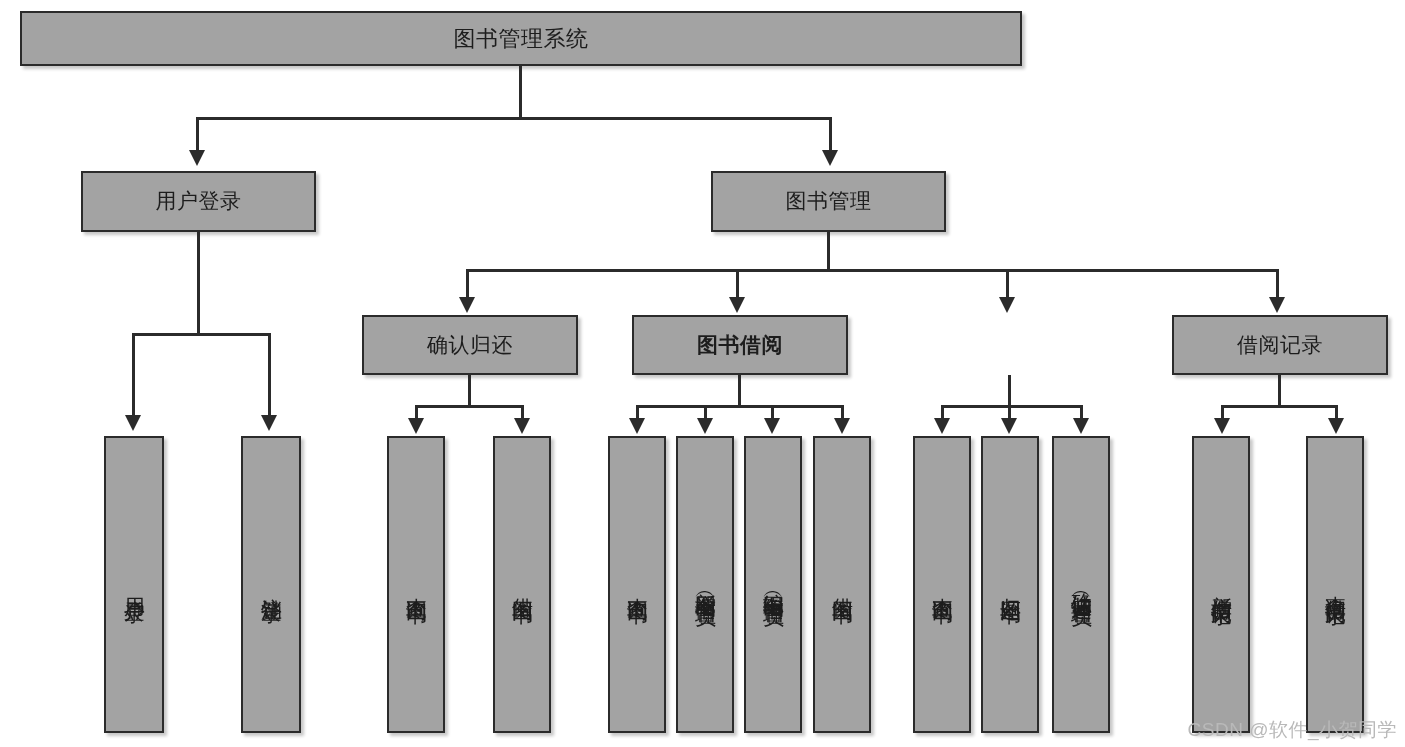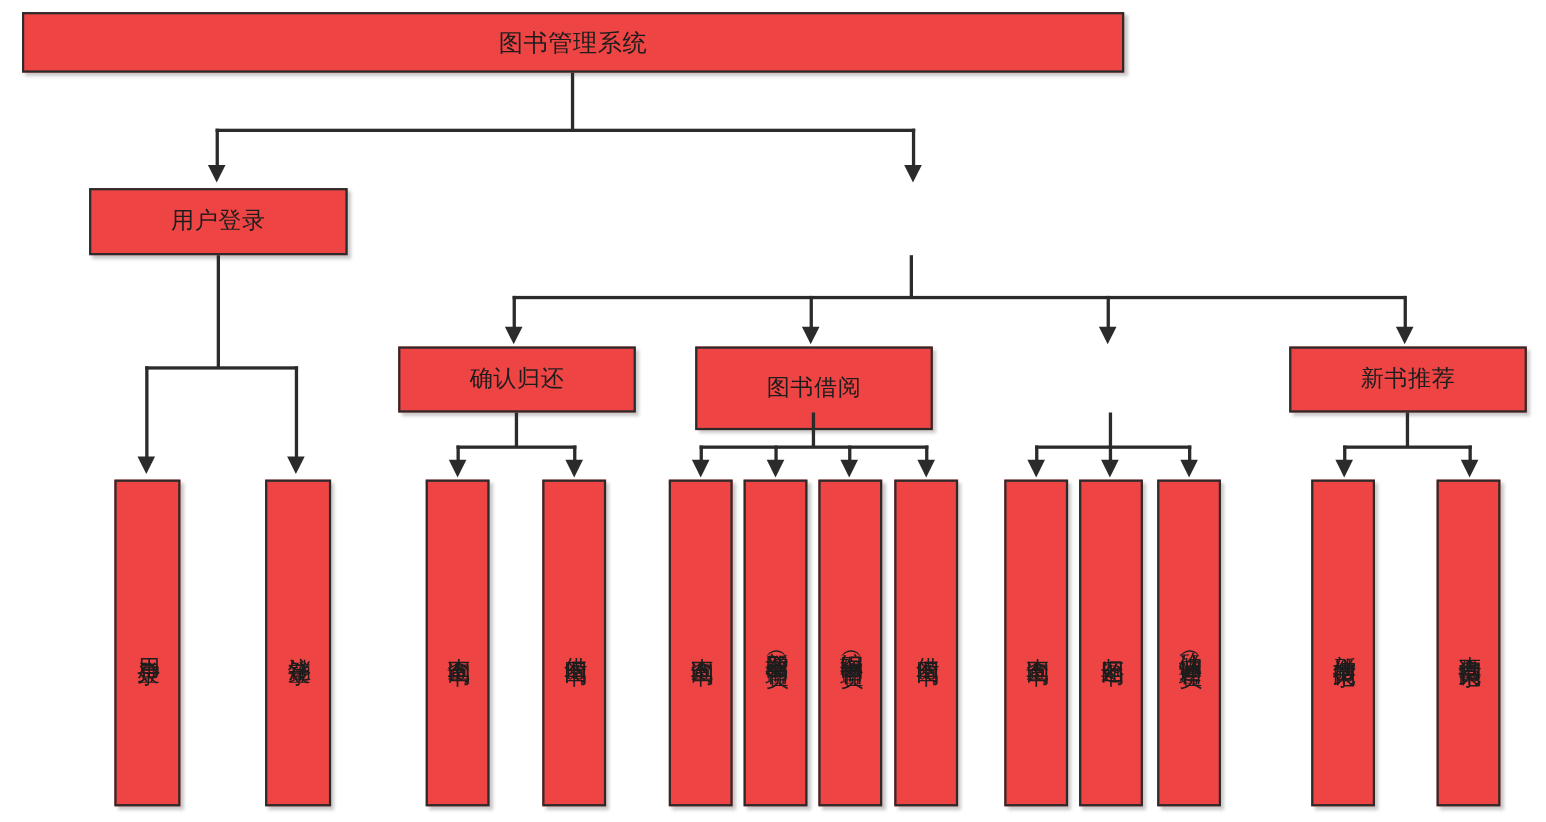--- a/index.html
+++ b/index.html
@@ -13,21 +13,21 @@
   #canvas {
     position: relative;
     width: 1405px;
     height: 747px;
     background: #ffffff;
     overflow: hidden;
   }
   .node {
     position: absolute;
     box-sizing: border-box;
-    background: #ef4444;
+    background: #a3a3a3;
     border: 2px solid #2b2b2b;
     box-shadow: 3px 3px 3px rgba(0,0,0,0.22);
     display: flex;
     align-items: center;
     justify-content: center;
     color: #1d1d1d;
   }
   .node .label {
     display: block;
     text-align: center;
@@ -93,20 +93,23 @@
   <div class="edge v" style="left:196px; top:117px; width:3px; height:36px;"></div>
   <div class="arrow" style="left:189px; top:150px;"></div>
 
   <div class="edge v" style="left:829px; top:117px; width:3px; height:36px;"></div>
   <div class="arrow" style="left:822px; top:150px;"></div>
 
   <div class="node horiz" style="left:81px; top:171px; width:235px; height:61px;">
     <span class="label">用户登录</span>
   </div>
 
+  <div class="node horiz" style="left:711px; top:171px; width:235px; height:61px;">
+    <span class="label">图书管理</span>
+  </div>
 
   <div class="edge v" style="left:197px; top:232px; width:3px; height:103px;"></div>
   <div class="edge h" style="left:132px; top:333px; width:139px; height:3px;"></div>
   <div class="edge v" style="left:132px; top:333px; width:3px; height:85px;"></div>
   <div class="arrow" style="left:125px; top:415px;"></div>
   <div class="edge v" style="left:268px; top:333px; width:3px; height:85px;"></div>
   <div class="arrow" style="left:261px; top:415px;"></div>
 
   <div class="edge v" style="left:827px; top:232px; width:3px; height:39px;"></div>
   <div class="edge h" style="left:466px; top:269px; width:812px; height:3px;"></div>
@@ -115,25 +118,25 @@
   <div class="edge v" style="left:736px; top:269px; width:3px; height:32px;"></div>
   <div class="arrow" style="left:729px; top:297px;"></div>
   <div class="edge v" style="left:1006px; top:269px; width:3px; height:32px;"></div>
   <div class="arrow" style="left:999px; top:297px;"></div>
   <div class="edge v" style="left:1276px; top:269px; width:3px; height:32px;"></div>
   <div class="arrow" style="left:1269px; top:297px;"></div>
 
   <div class="node horiz" style="left:362px; top:315px; width:216px; height:60px;">
     <span class="label">确认归还</span>
   </div>
-  <div class="node horiz" style="left:632px; top:315px; width:216px; height:76px;">
+  <div class="node horiz" style="left:632px; top:315px; width:216px; height:60px;font-weight:bold;">
     <span class="label">图书借阅</span>
   </div>
   <div class="node horiz" style="left:1172px; top:315px; width:216px; height:60px;">
-    <span class="label">新书推荐</span>
+    <span class="label">借阅记录</span>
   </div>
 
   <div class="edge v" style="left:468px; top:375px; width:3px; height:32px;"></div>
   <div class="edge h" style="left:415px; top:405px; width:109px; height:3px;"></div>
   <div class="edge v" style="left:415px; top:405px; width:3px; height:16px;"></div>
   <div class="arrow" style="left:408px; top:418px;"></div>
   <div class="edge v" style="left:521px; top:405px; width:3px; height:16px;"></div>
   <div class="arrow" style="left:514px; top:418px;"></div>
 
   <div class="edge v" style="left:738px; top:375px; width:3px; height:32px;"></div>
@@ -200,14 +203,15 @@
     <span class="label">确认归还（管理员）</span>
   </div>
 
   <div class="node vert" style="left:1192px; top:436px; width:58px; height:297px;">
     <span class="label">新增借阅记录</span>
   </div>
   <div class="node vert" style="left:1306px; top:436px; width:58px; height:297px;">
     <span class="label">查询借阅记录</span>
   </div>
 
+  <div id="watermark">CSDN @软件_小贺同学</div>
 
 </div>
 
 </body></html>

